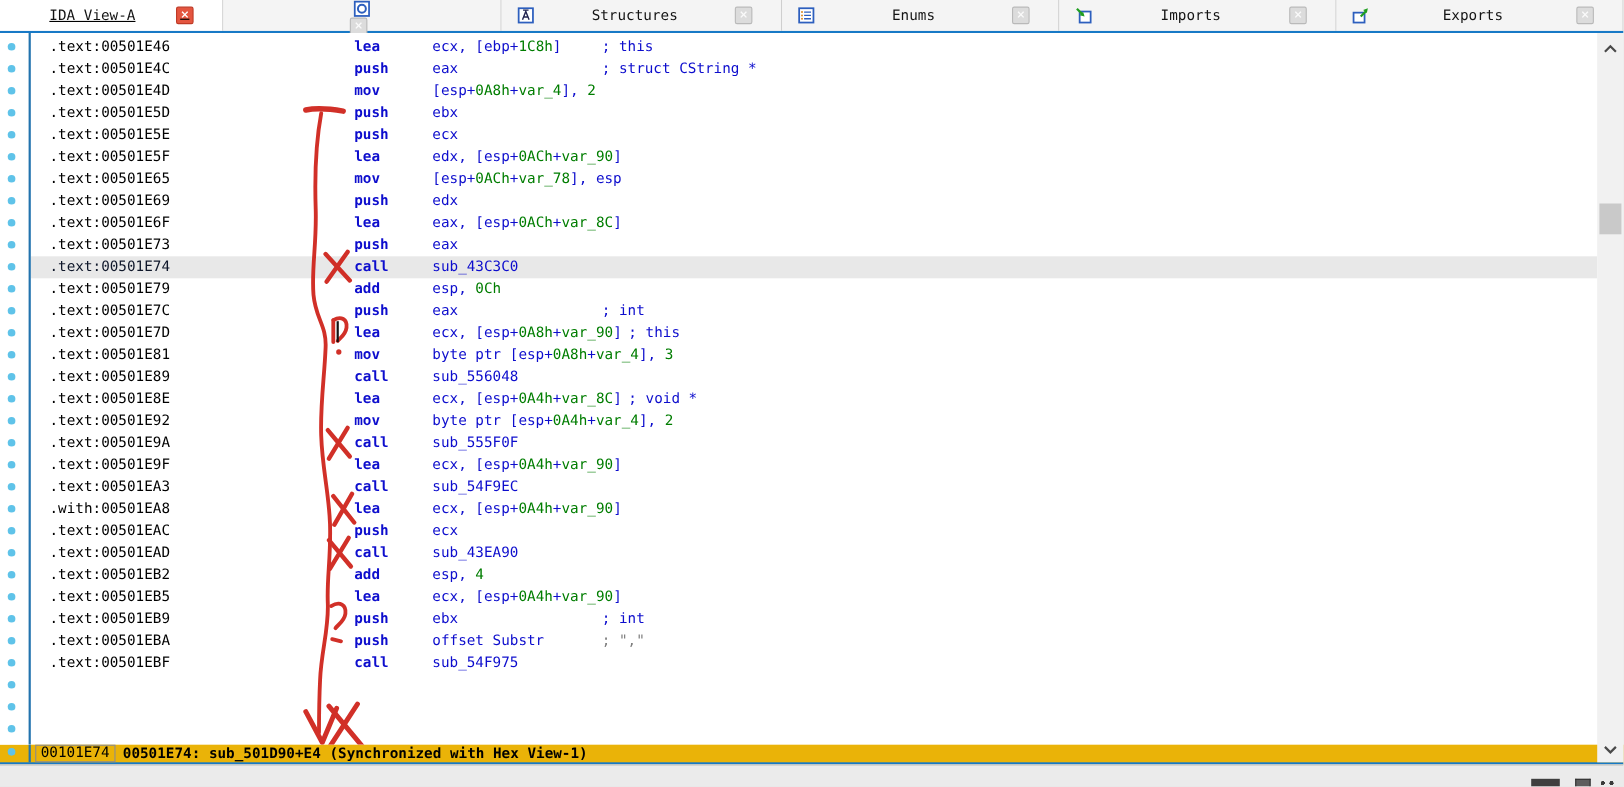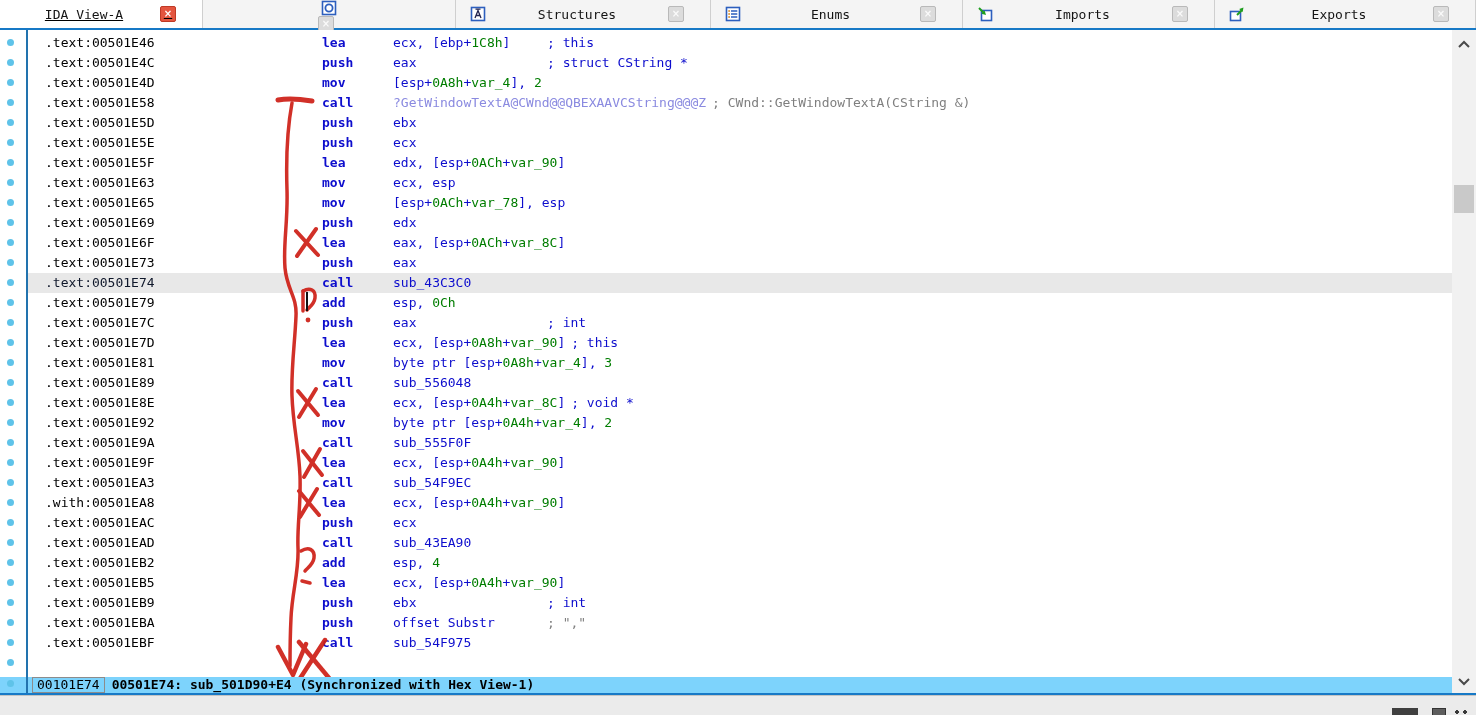--- a/index.html
+++ b/index.html
@@ -45,22 +45,22 @@
   .overlay{position:absolute;left:0;top:0;width:1476px;height:647px;z-index:6;pointer-events:none;}
   .caret{position:absolute;left:306px;top:262px;width:2px;height:19px;background:#111;z-index:7;}
 
   
   .scrollbar{position:absolute;right:0;top:30px;height:663px;width:24px;background:#f1f1f1;z-index:8;}
   .sb-btn{position:absolute;left:0;width:24px;height:16px;display:flex;align-items:center;justify-content:center;}
   .sb-btn.up{top:6px;} .sb-btn.down{bottom:4px;}
   .sb-thumb{position:absolute;left:2px;top:155px;width:20px;height:28px;background:#c9c9c9;}
 
   
-  .statusbar{position:relative;height:16px;background:#7dd3fc;border-bottom:2px solid var(--accent);
-             display:flex;align-items:flex-start;}
+  .statusbar{position:relative;height:16px;background:#eab308;border-bottom:2px solid var(--accent);
+             display:flex;align-items:flex-end;}
   .sb-dot{position:absolute;left:7px;top:3px;width:7px;height:7px;border-radius:50%;background:var(--dot);}
   .sb-sep{position:absolute;left:26px;top:0;bottom:0;width:2px;background:#2273ae;}
   .offset-box{margin-left:32px;border:1px solid #8c8c8c;padding:0 4px;height:14px;line-height:14px;}
   .status-text{margin-left:7px;white-space:pre;font-weight:bold;}
 
   
   .bottomstrip{position:relative;height:20px;background:#ebebeb;border-top:1px solid #c4c4c4;}
   .tb-frag1{position:absolute;right:58px;bottom:0;width:26px;height:8px;background:#3f3f3f;}
   .tb-frag2{position:absolute;right:30px;bottom:0;width:12px;height:7px;background:#5d5d5d;border:1px solid #333;border-bottom:none;}
   .tb-frag3{position:absolute;right:8px;bottom:2px;width:14px;height:4px;
@@ -156,25 +156,23 @@
         <span class="gdot" style="top: 549px;"></span>
         <span class="gdot" style="top: 569px;"></span>
         <span class="gdot" style="top: 589px;"></span>
         <span class="gdot" style="top: 609px;"></span>
         <span class="gdot" style="top: 629px;"></span>
       </div>
     <div class="rows" id="rows">
         <div class="row"><span class="addr">.text:00501E46</span><span class="mnem sg-m">lea</span><span class="op"><span class="sg-b">ecx, [ebp+</span><span class="sg-g">1C8h</span><span class="sg-b">]</span></span><span class="cmt"><span class="sg-cb">; this</span></span></div>
         <div class="row"><span class="addr">.text:00501E4C</span><span class="mnem sg-m">push</span><span class="op"><span class="sg-b">eax</span></span><span class="cmt"><span class="sg-cb">; struct CString *</span></span></div>
         <div class="row"><span class="addr">.text:00501E4D</span><span class="mnem sg-m">mov</span><span class="op"><span class="sg-b">[esp+</span><span class="sg-g">0A8h</span><span class="sg-b">+</span><span class="sg-g">var_4</span><span class="sg-b">], </span><span class="sg-g">2</span></span></div>
-        <div class="row"><span class="addr">.text:00501E58</span><span class="mnem sg-m">call</span><span class="op"><span class="sg-i">?GetWindowTextA@CWnd@@QBEXAAVCString@@@Z</span></span><span class="cmt"><span class="sg-cg">; CWnd::GetWindowTextA(CString &amp;)</span></span></div>
         <div class="row"><span class="addr">.text:00501E5D</span><span class="mnem sg-m">push</span><span class="op"><span class="sg-b">ebx</span></span></div>
         <div class="row"><span class="addr">.text:00501E5E</span><span class="mnem sg-m">push</span><span class="op"><span class="sg-b">ecx</span></span></div>
         <div class="row"><span class="addr">.text:00501E5F</span><span class="mnem sg-m">lea</span><span class="op"><span class="sg-b">edx, [esp+</span><span class="sg-g">0ACh</span><span class="sg-b">+</span><span class="sg-g">var_90</span><span class="sg-b">]</span></span></div>
-        <div class="row"><span class="addr">.text:00501E63</span><span class="mnem sg-m">mov</span><span class="op"><span class="sg-b">ecx, esp</span></span></div>
         <div class="row"><span class="addr">.text:00501E65</span><span class="mnem sg-m">mov</span><span class="op"><span class="sg-b">[esp+</span><span class="sg-g">0ACh</span><span class="sg-b">+</span><span class="sg-g">var_78</span><span class="sg-b">], esp</span></span></div>
         <div class="row"><span class="addr">.text:00501E69</span><span class="mnem sg-m">push</span><span class="op"><span class="sg-b">edx</span></span></div>
         <div class="row"><span class="addr">.text:00501E6F</span><span class="mnem sg-m">lea</span><span class="op"><span class="sg-b">eax, [esp+</span><span class="sg-g">0ACh</span><span class="sg-b">+</span><span class="sg-g">var_8C</span><span class="sg-b">]</span></span></div>
         <div class="row"><span class="addr">.text:00501E73</span><span class="mnem sg-m">push</span><span class="op"><span class="sg-b">eax</span></span></div>
         <div class="row hl"><span class="addr">.text:00501E74</span><span class="mnem sg-m">call</span><span class="op"><span class="sg-b">sub_43C3C0</span></span></div>
         <div class="row"><span class="addr">.text:00501E79</span><span class="mnem sg-m">add</span><span class="op"><span class="sg-b">esp, </span><span class="sg-g">0Ch</span></span></div>
         <div class="row"><span class="addr">.text:00501E7C</span><span class="mnem sg-m">push</span><span class="op"><span class="sg-b">eax</span></span><span class="cmt"><span class="sg-cb">; int</span></span></div>
         <div class="row"><span class="addr">.text:00501E7D</span><span class="mnem sg-m">lea</span><span class="op"><span class="sg-b">ecx, [esp+</span><span class="sg-g">0A8h</span><span class="sg-b">+</span><span class="sg-g">var_90</span><span class="sg-b">]</span></span><span class="cmt"><span class="sg-cb">; this</span></span></div>
         <div class="row"><span class="addr">.text:00501E81</span><span class="mnem sg-m">mov</span><span class="op"><span class="sg-b">byte ptr [esp+</span><span class="sg-g">0A8h</span><span class="sg-b">+</span><span class="sg-g">var_4</span><span class="sg-b">], </span><span class="sg-g">3</span></span></div>
         <div class="row"><span class="addr">.text:00501E89</span><span class="mnem sg-m">call</span><span class="op"><span class="sg-b">sub_556048</span></span></div>

